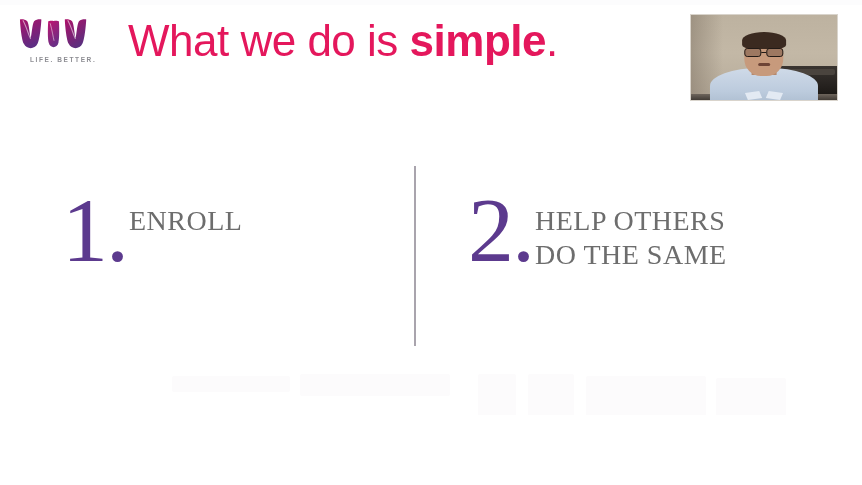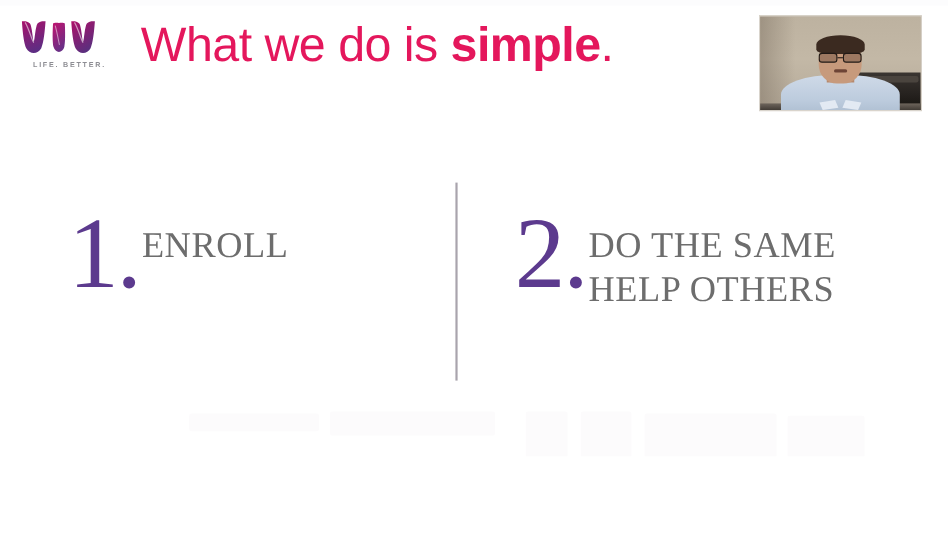--- a/index.html
+++ b/index.html
@@ -241,21 +241,21 @@
     font-family: "Liberation Serif", serif;
     font-size: 92px;
     font-weight: 400;
     color: #5c3a8e;
     line-height: 0.88;
     letter-spacing: -2px;
     margin-top: -8px;
   }
   .step-label {
     font-family: "Liberation Serif", serif;
-    font-size: 33px;
+    font-size: 28px;
     font-weight: 400;
     color: #6d6d6d;
     letter-spacing: 0.5px;
     line-height: 1.22;
     margin-top: 6px;
     margin-left: 2px;
     white-space: nowrap;
   }
   .step-label .line { display: block; }
 
@@ -343,22 +343,22 @@
     <div class="step step-one">
       <div class="step-numeral">1.</div>
       <div class="step-label">
         <span class="line">ENROLL</span>
       </div>
     </div>
 
     <div class="step step-two">
       <div class="step-numeral">2.</div>
       <div class="step-label">
+        <span class="line">HELP OTHERS</span>
         <span class="line">DO THE SAME</span>
-        <span class="line">HELP OTHERS</span>
       </div>
     </div>
 
   </div>
 
   <div class="ghost-layer">
     <div class="ghost" style="left:172px; top:4px;  width:118px; height:16px;"></div>
     <div class="ghost" style="left:300px; top:2px;  width:150px; height:22px;"></div>
     <div class="ghost" style="left:478px; top:2px;  width:38px;  height:52px;"></div>
     <div class="ghost" style="left:528px; top:2px;  width:46px;  height:56px;"></div>

